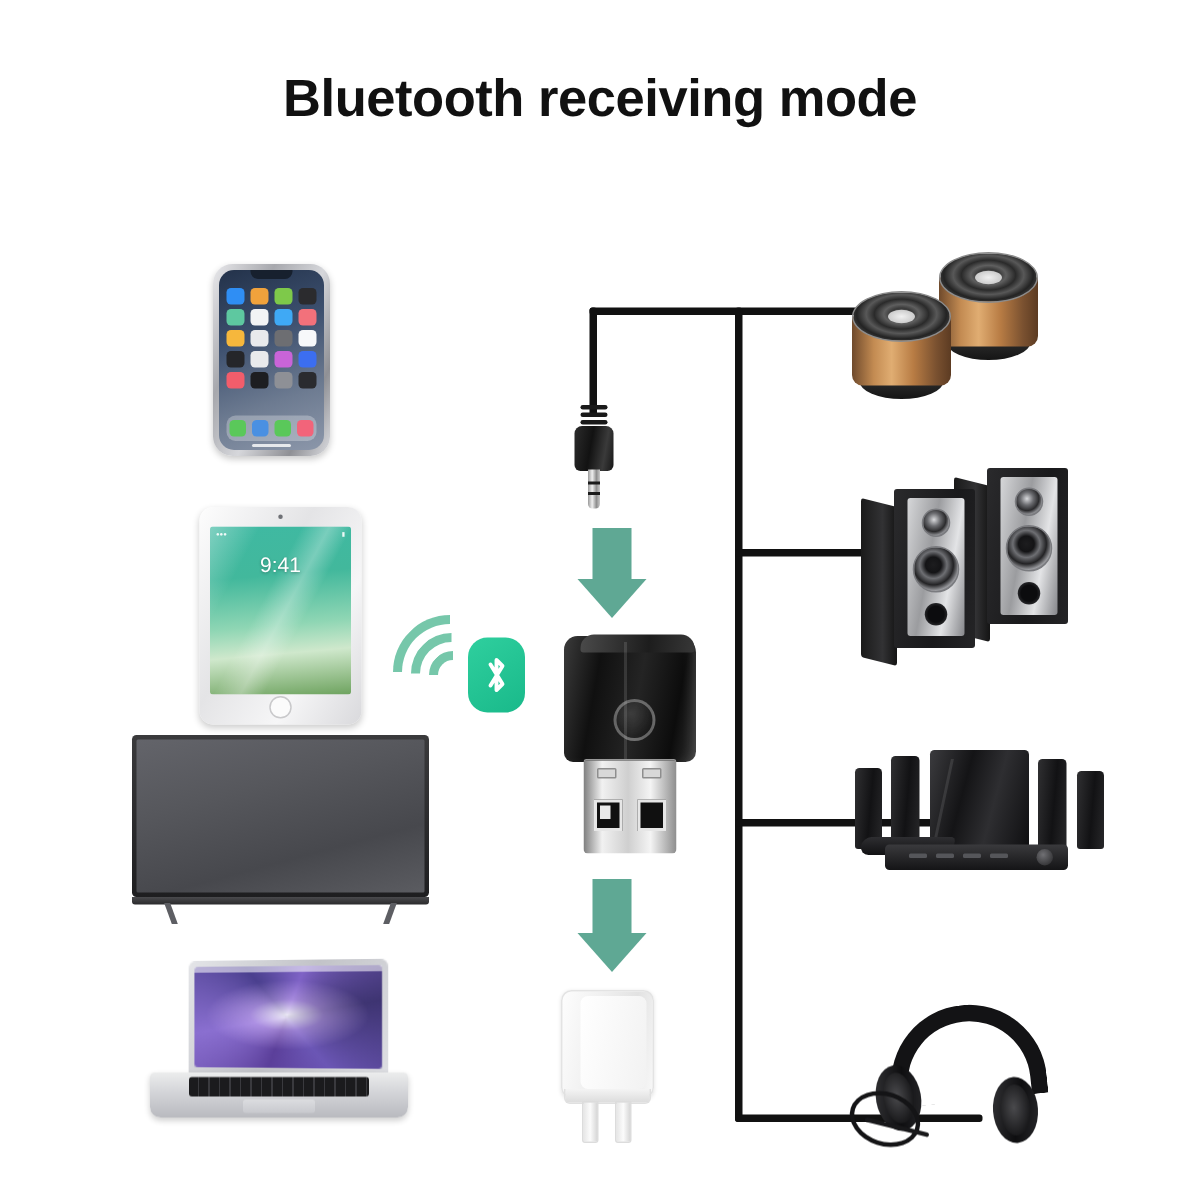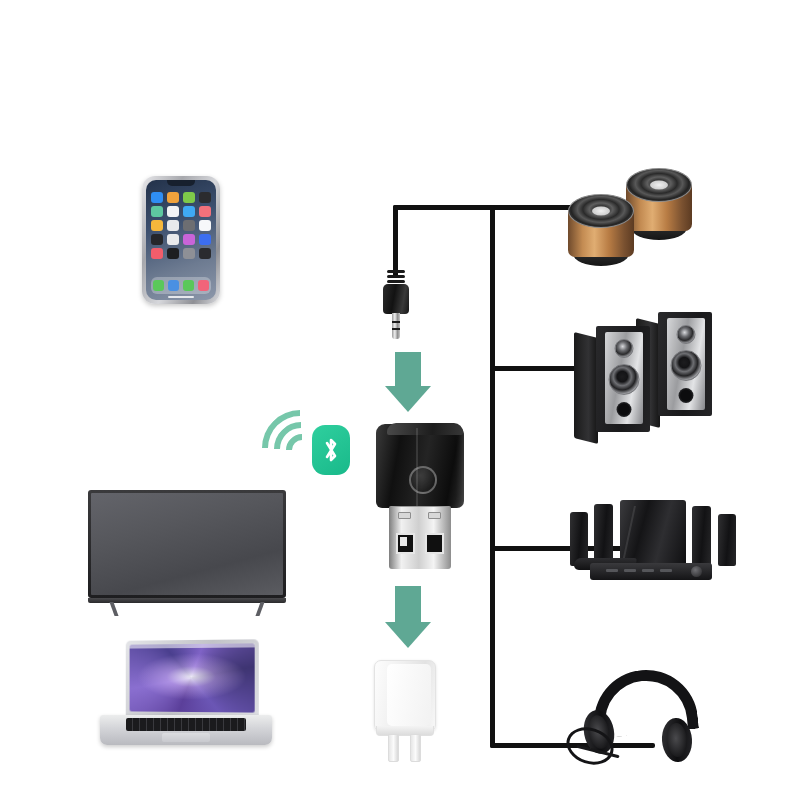--- a/index.html
+++ b/index.html
@@ -407,20 +407,21 @@
   .hp-cord2{
     position:absolute;left:10px;top:84px;width:44px;height:2.5px;
     background:#18181a;transform:rotate(14deg);border-radius:2px;
   }
 </style>
 </head>
 <body>
 
 <div id="stage">
 
+  <div class="abs" id="title">Bluetooth receiving mode</div>
 
   <div class="abs wire" id="bus-top"></div>
   <div class="abs wire" id="bus-main"></div>
   <div class="abs wire" id="branch-2"></div>
   <div class="abs wire" id="branch-3"></div>
   <div class="abs wire" id="branch-4"></div>
   <div class="abs wire" id="cable-down"></div>
 
   <div class="abs" id="jack">
     <div class="jack-ring" style="top:2px"></div>
@@ -503,20 +504,32 @@
       <div class="ph-dock">
         <div class="ph-dockapp" style="background:#5ac85a"></div>
         <div class="ph-dockapp" style="background:#4a90e2"></div>
         <div class="ph-dockapp" style="background:#5ac85a"></div>
         <div class="ph-dockapp" style="background:#f2647a"></div>
       </div>
       <div class="ph-hbar"></div>
     </div>
   </div>
 
+  <div class="abs" id="tablet">
+    <div class="tb-frame"></div>
+    <div class="tb-cam"></div>
+    <div class="tb-screen">
+      <div class="tb-statusbar">
+        <span>●●●</span>
+        <span>▮</span>
+      </div>
+      <div class="tb-time">9:41</div>
+    </div>
+    <div class="tb-home"></div>
+  </div>
 
   <div class="abs" id="tv">
     <div class="tv-bezel">
         <div class="tv-screen"></div>
       </div>
     <div class="tv-chin"></div>
     <div class="tv-leg l"></div>
     <div class="tv-leg r"></div>
   </div>
 

